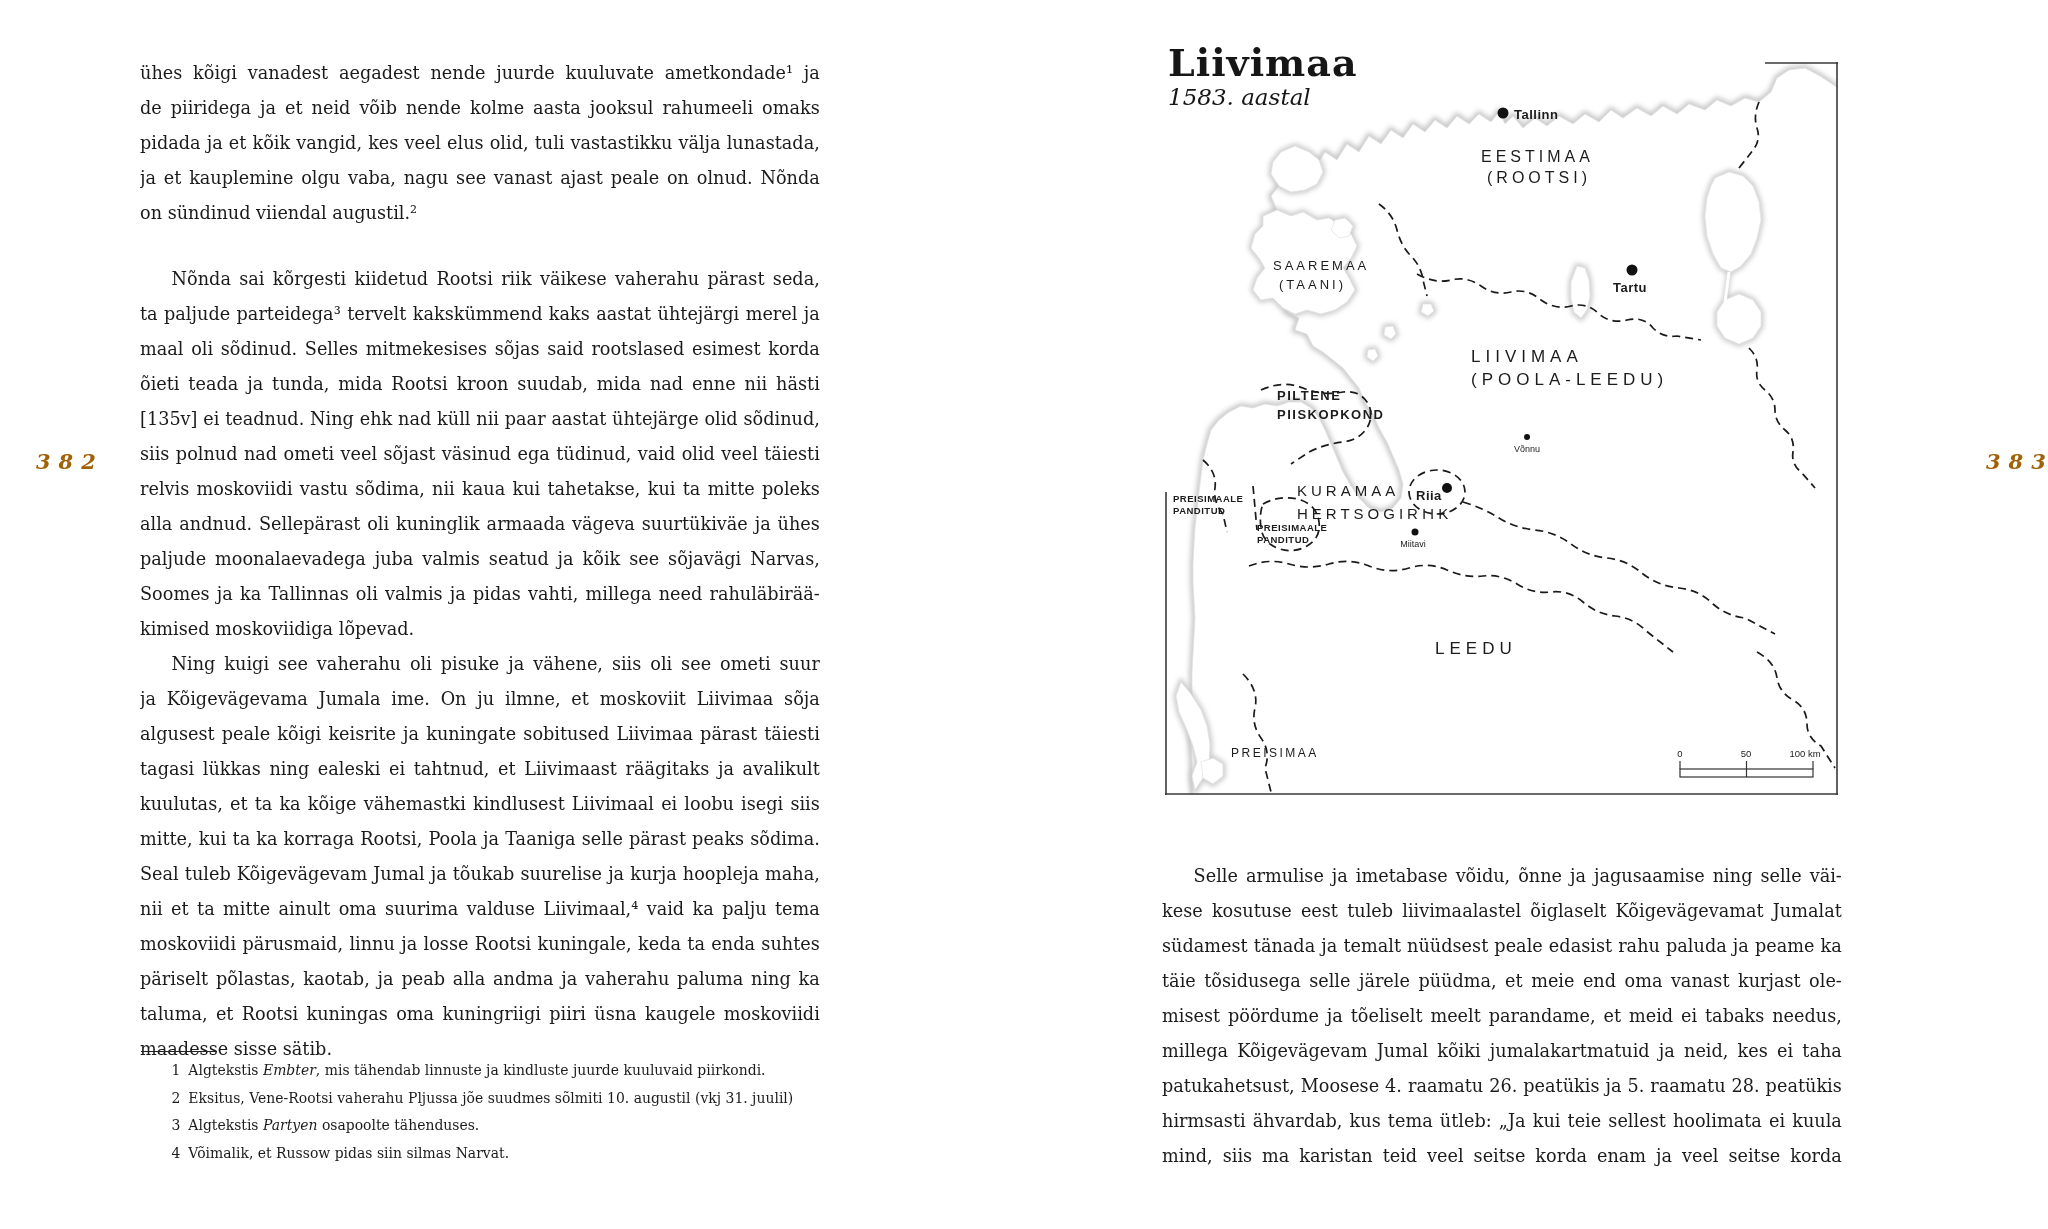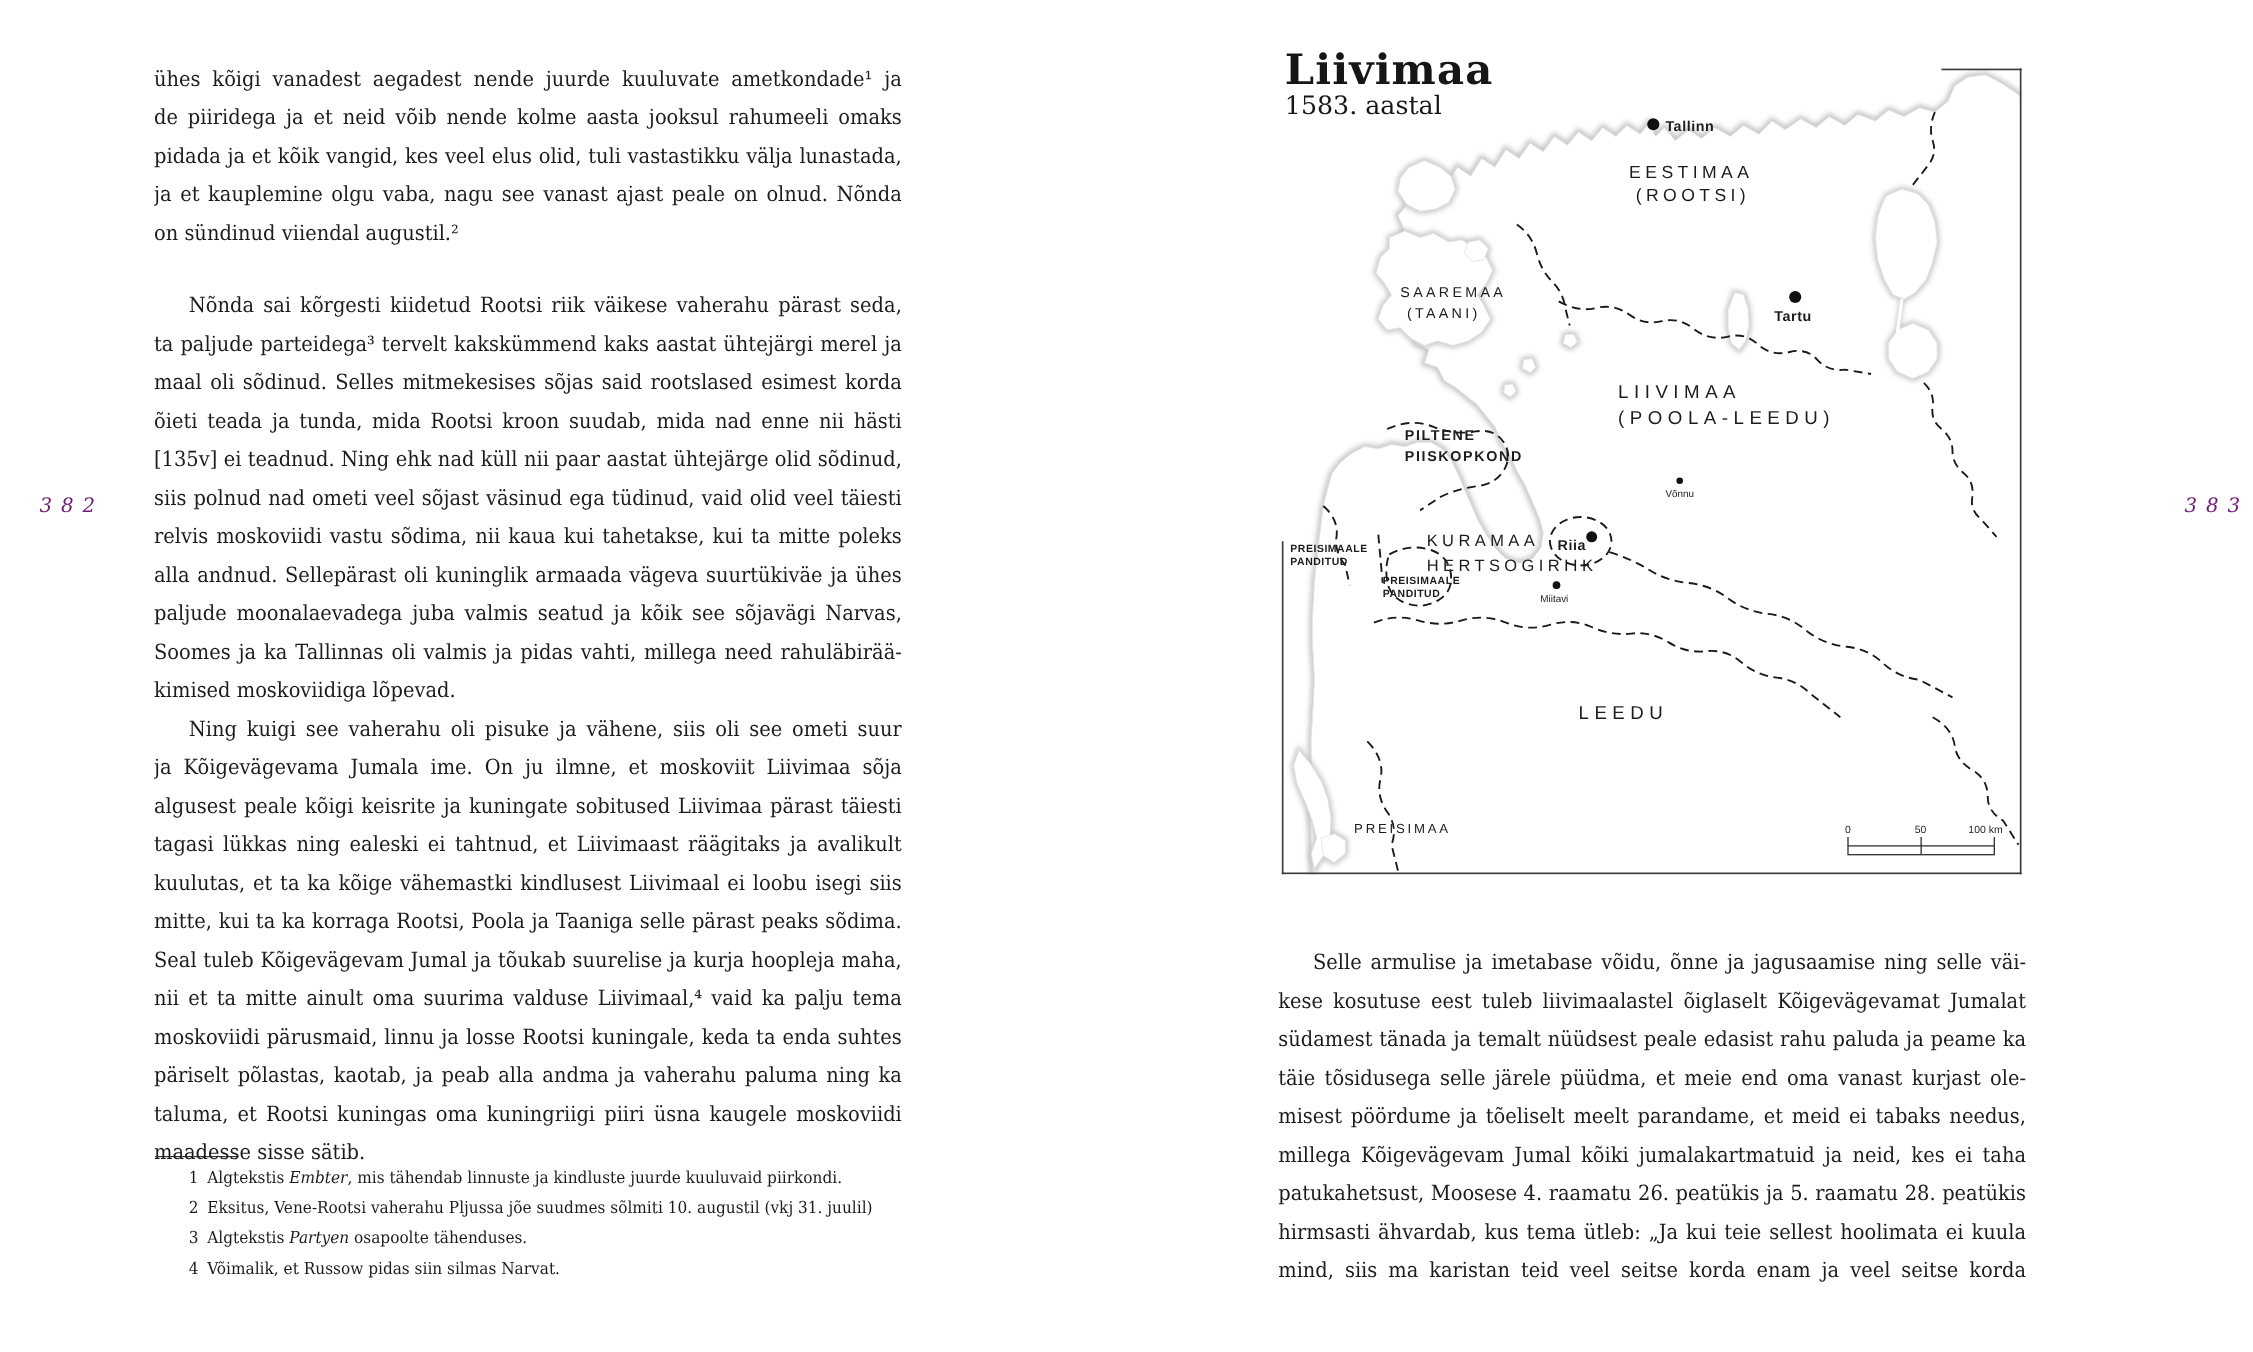--- a/index.html
+++ b/index.html
@@ -15,40 +15,40 @@
     font-size:19px;line-height:35px;
   }
   .line{height:35px;text-align:justify;text-align-last:justify;overflow:hidden;white-space:nowrap0;}
   .line.short{text-align-last:left;}
   .para.indent .line:first-child{text-indent:34px;}
   .para.gap{margin-top:31px;}
   .col-left{left:140px;top:55px;}
   .col-right{left:1162px;top:858px;}
   
   .pagenum{
-    position:absolute;top:449px;font-size:18px;font-style:italic;
-    letter-spacing:8px;color:#701a75;
+    position:absolute;top:449px;font-size:21px;font-style:italic;
+    letter-spacing:8px;color:#a16207;font-weight:bold;
   }
   .pagenum.left{left:36px;}
   .pagenum.right{left:1986px;}
   
   .fnrule{position:absolute;left:141px;top:1051px;width:76px;border-top:1.5px solid #222;}
   .footnotes{
     position:absolute;left:140px;top:1057px;width:731px;
     transform:scaleX(0.93);transform-origin:0 0;
     font-size:15px;line-height:27.5px;
   }
   .fn{position:relative;padding-left:52px;height:27.5px;overflow:hidden;}
   .fn .fn-num{position:absolute;left:34px;}
   .fn .it{font-style:italic;}
   
   .map-wrap{position:absolute;left:1165px;top:62px;width:673px;height:733px;}
   .map-title{position:absolute;left:1168px;top:44px;line-height:1;}
   .map-title .t1{font-size:38px;font-weight:bold;letter-spacing:1px;color:#161616;}
-  .map-title .t2{font-size:23px;margin-top:4px;color:#161616;}
+  .map-title .t2{font-size:23px;font-style:italic;margin-top:4px;color:#161616;}
   svg text{fill:#1c1c1c;}
   .rlab{font-family:"Liberation Sans", sans-serif;letter-spacing:4px;font-size:16px;}
   .rlab.small{font-size:13px;letter-spacing:1.5px;font-weight:bold;}
   .rlab.tiny{font-size:9.5px;letter-spacing:0.5px;font-weight:bold;}
   .rlab.big{font-size:17px;letter-spacing:5px;}
   .citylab{font-family:"Liberation Sans", sans-serif;font-weight:bold;font-size:13px;letter-spacing:0.5px;}
   .citylab.tiny{font-size:9px;font-weight:normal;letter-spacing:0;}
   .scalelab{font-family:"Liberation Sans", sans-serif;font-size:9.5px;}
 </style>
 </head>

